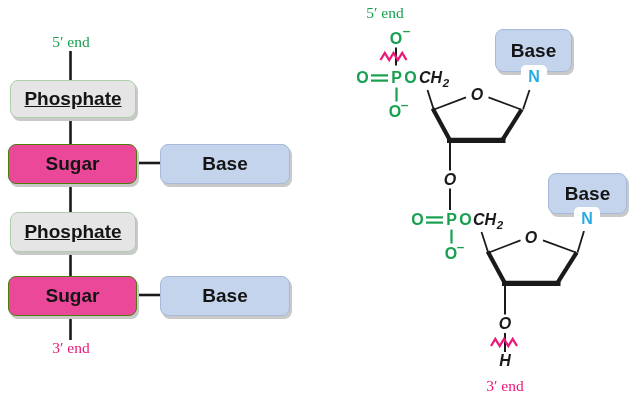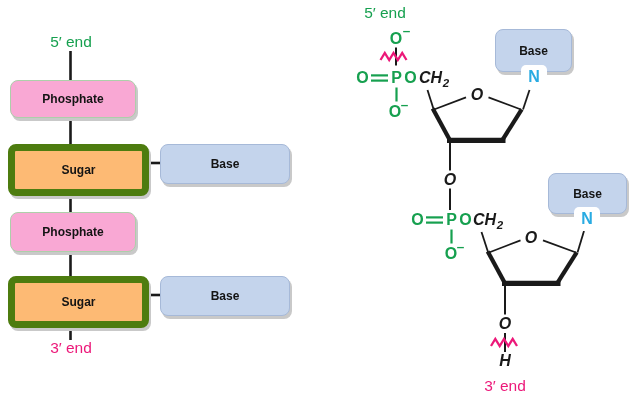--- a/index.html
+++ b/index.html
@@ -3,31 +3,31 @@
 <meta charset="utf-8">
 <style>
   html,body{margin:0;padding:0;background:#fff;}
   #canvas{
     position:relative;width:630px;height:402px;background:#ffffff;
     font-family:"Liberation Sans","DejaVu Sans",sans-serif;overflow:hidden;
   }
   #bonds{position:absolute;left:0;top:0;z-index:1;}
   .box{
     position:absolute;z-index:2;display:flex;align-items:center;justify-content:center;
-    font-weight:bold;font-size:12px;color:#141414;border-radius:8px;
+    font-weight:bold;font-size:19px;color:#141414;border-radius:8px;
     box-shadow:2px 3px 0 #c9c9c9;
   }
-  .box.green{background:#f9a8d4;border:1px solid #adcfaa;}
-  .box.pink{background:#fdba74;border:7px solid #4d7c0f;}
+  .box.green{background:#e5e5e5;border:1px solid #adcfaa;text-decoration:underline;}
+  .box.pink{background:#ec4899;border:1px solid #4d7c0f;}
   .box.blue{background:#c4d4ec;border:1px solid #a6b9d8;}
   .lbl{
     position:absolute;z-index:3;transform:translate(-50%,-50%);
     white-space:nowrap;line-height:1;
   }
-  .endlbl{font-size:15.5px;font-weight:normal;}
+  .endlbl{font-size:15.5px;font-weight:normal;font-family:Liberation Serif, serif;}
   .atom{font-size:16px;font-weight:bold;}
   .sup{font-size:13.5px;font-weight:bold;}
   .sub{font-size:11.5px;font-weight:bold;}
   .green-t{color:#16a04f;}
   .magenta-t{color:#ec1879;}
   .cyan-t{color:#29abe2;}
   .black-t{color:#1a1a1a;font-style:italic;}
   .notch{
     position:absolute;z-index:3;background:#ffffff;border-radius:5px;
     display:flex;align-items:center;justify-content:center;

